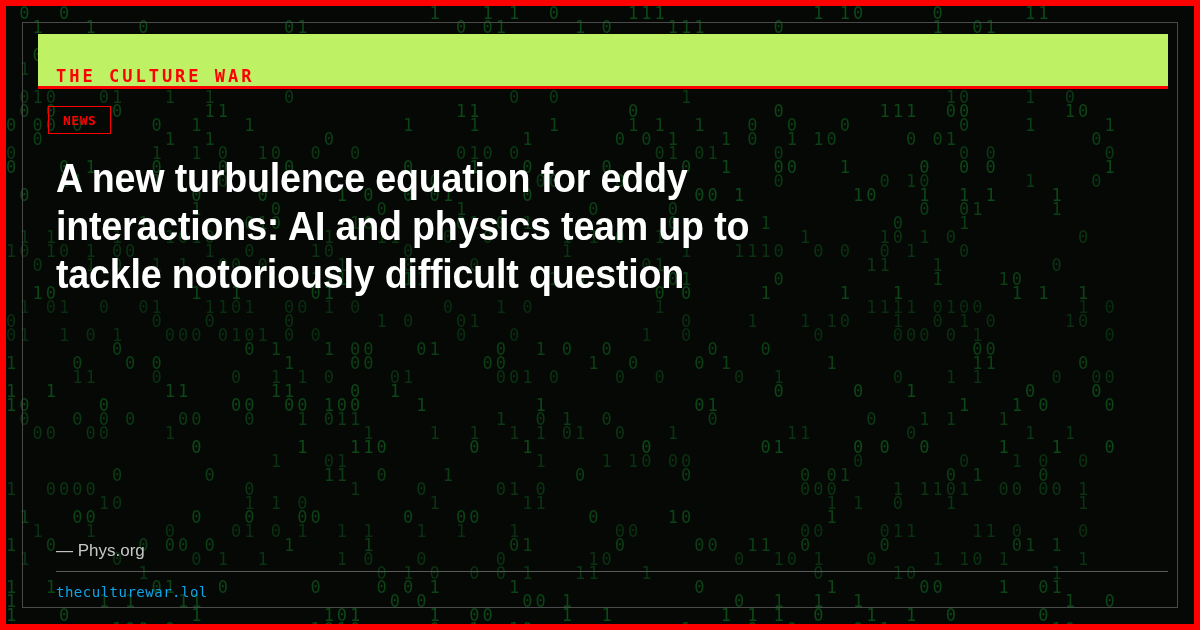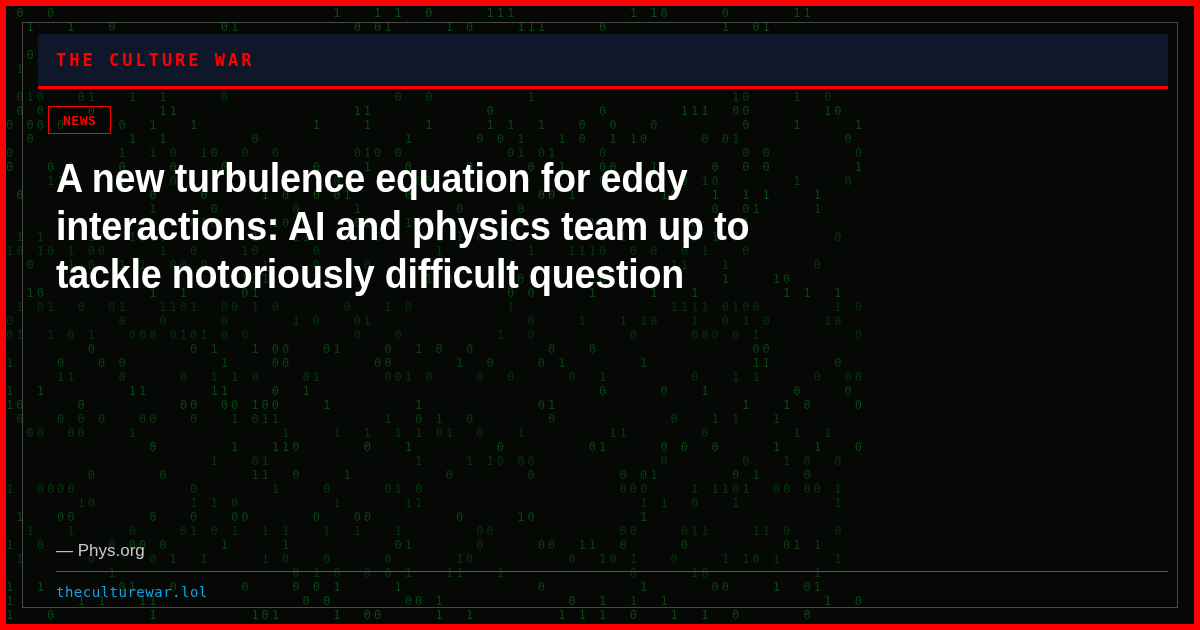--- a/index.html
+++ b/index.html
@@ -23,21 +23,21 @@
   
   .matrix-bg {
     position: absolute;
     left: 0;
     top: 0;
     width: 100%;
     height: 100%;
     z-index: 0;
     pointer-events: none;
     font-family: "DejaVu Sans Mono", "Liberation Mono", monospace;
-    font-size: 12px;
+    font-size: 17px;
     line-height: 14px;
     letter-spacing: 3px;
     white-space: pre;
     color: #0d4a18;
     overflow: hidden;
   }
   .matrix-bg span { display: block; }
 
   
   .inner-frame {
@@ -59,24 +59,24 @@
     box-sizing: border-box;
     padding: 0;
   }
 
   .brand-bar {
     position: absolute;
     left: 32px;
     top: 28px;
     width: 1130px;
     height: 55px;
-    background: #0f172a;
+    background: #bef264;
     box-sizing: border-box;
     display: flex;
-    align-items: center;
+    align-items: flex-end;
     padding-left: 18px;
     border-bottom: 3px solid #ff0000;
   }
 
   .brand-title {
     font-family: "DejaVu Sans Mono", "Liberation Mono", monospace;
     font-size: 17px;
     font-weight: bold;
     color: #ff0000;
     letter-spacing: 3px;

